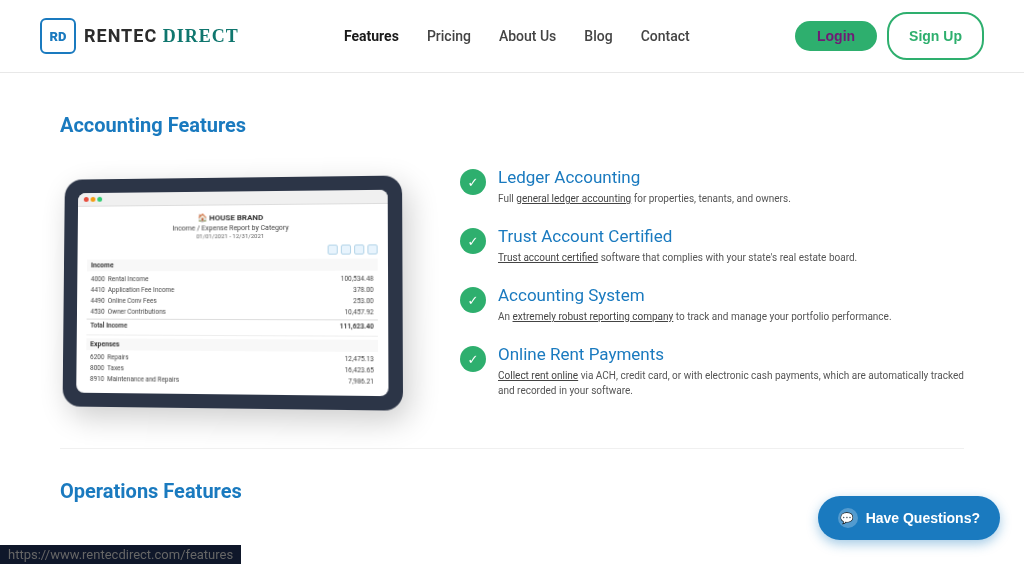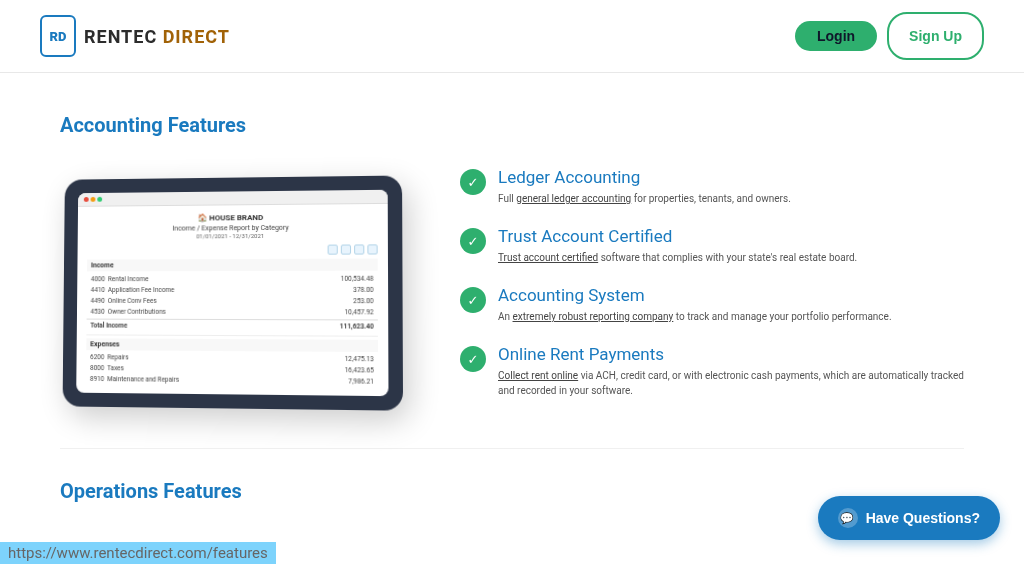--- a/index.html
+++ b/index.html
@@ -17,50 +17,50 @@
     .logo {
       display: flex;
       align-items: center;
       gap: 8px;
     }
     .logo-icon {
       display: flex;
       align-items: center;
       justify-content: center;
       width: 36px;
-      height: 42px;
+      height: 36px;
       border: 2.5px solid #1a7abf;
       border-radius: 6px;
       color: #1a7abf;
       font-weight: 900;
       font-size: 13px;
     }
     .logo-text {
       font-size: 18px;
       font-weight: 700;
       color: #2c2c2c;
       letter-spacing: 1px;
     }
-    .logo-text span { color: #a16207; }
+    .logo-text span { color: #0f766e; font-family: Liberation Serif, serif; }
     nav {
       display: flex;
       align-items: center;
       gap: 28px;
     }
     nav a {
       text-decoration: none;
       color: #444;
       font-size: 14px;
       font-weight: 500;
     }
     nav a.active { font-weight: 700; color: #1a1a1a; }
     .header-buttons { display: flex; gap: 10px; align-items: center; }
     .btn-login {
       background: #2eaf6e;
-      color: #0f172a;
+      color: #701a75;
       border: none;
       border-radius: 20px;
       padding: 7px 22px;
       font-size: 14px;
       font-weight: 600;
       cursor: pointer;
     }
     .btn-signup {
       background: transparent;
       color: #2eaf6e;
@@ -228,34 +228,41 @@
       align-items: center;
       justify-content: center;
       font-size: 11px;
     }
 
     
     .status-bar {
       position: fixed;
       bottom: 0;
       left: 0;
-      font-size: 15px;
+      font-size: 13px;
       color: #666;
-      background: #7dd3fc;
+      background: #0f172a;
       padding: 2px 8px;
     }
   </style>
 </head>
 <body>
 
 <header>
   <div class="logo">
     <div class="logo-icon">RD</div>
     <span class="logo-text">RENTEC <span>DIRECT</span></span>
   </div>
+  <nav>
+    <a href="#" class="active">Features</a>
+    <a href="#">Pricing</a>
+    <a href="#">About Us</a>
+    <a href="#">Blog</a>
+    <a href="#">Contact</a>
+  </nav>
   <div class="header-buttons">
     <button class="btn-login">Login</button>
     <button class="btn-signup">Sign Up</button>
   </div>
 </header>
 
 <main>
 
   <div class="section-header">
     <h1 class="section-title">Accounting Features</h1>

